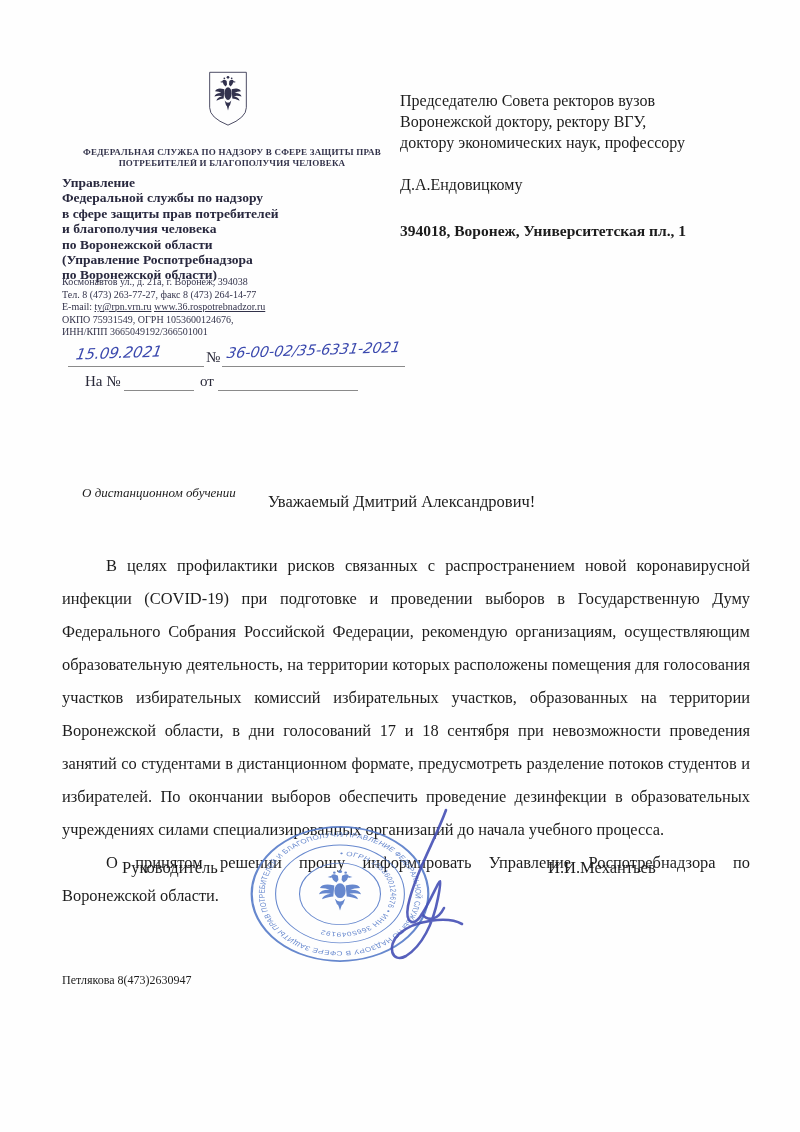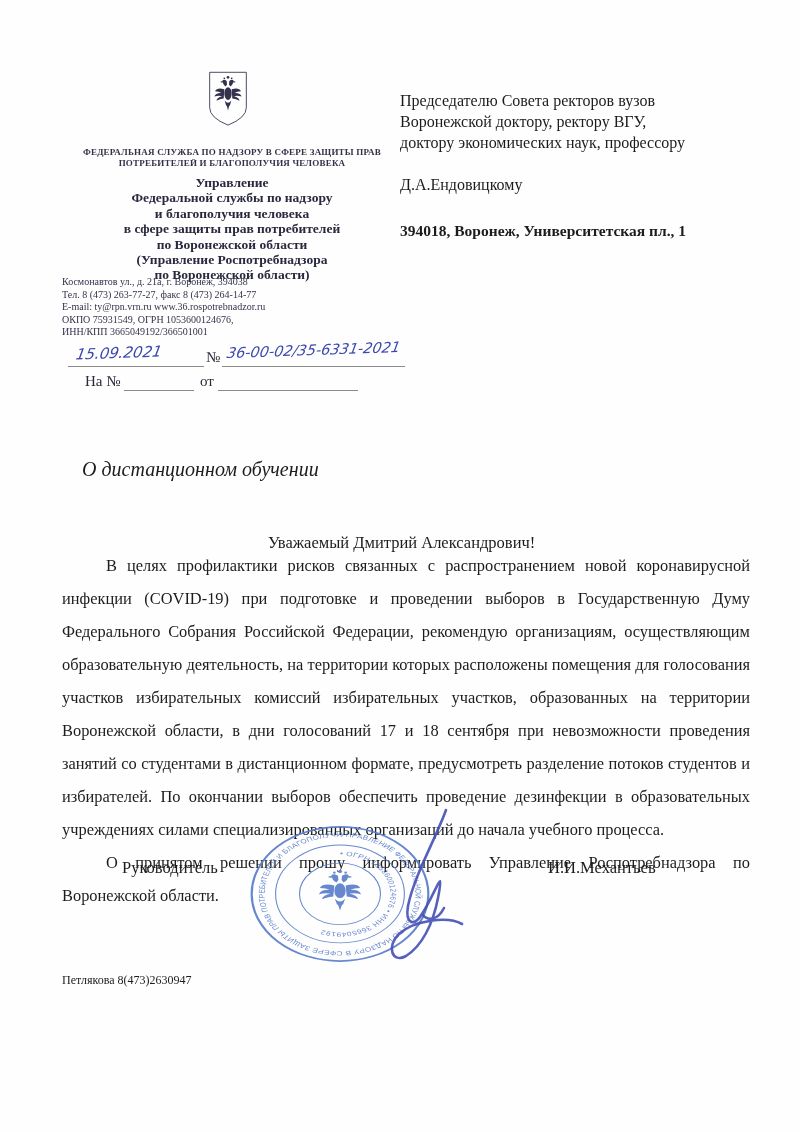--- a/index.html
+++ b/index.html
@@ -7,39 +7,39 @@
     position:relative; width:800px; height:1132px; margin:0 auto;
     background:#fefefe; overflow:hidden;
     font-family:"Liberation Serif", serif; color:#1c1c1c;
   }
   .abs { position:absolute; }
 
   
   .emblem { left:206px; top:71px; width:44px; height:55px; color:#32324e; }
   .agency { left:62px; top:147px; width:340px; text-align:center;
             font-size:9px; font-weight:bold; color:#32324a; line-height:11px; letter-spacing:.2px; }
-  .dept { left:62px; top:175px; width:340px; text-align:center;
+  .dept { left:62px; top:175px; width:340px; 
           font-size:13.5px; font-weight:bold; color:#28283e; line-height:15.4px; }
   .contact { left:62px; top:276px; width:340px; 
              font-size:10px; color:#32324a; line-height:12.6px; }
-  .contact .lnk { }
+  .contact .lnk { text-decoration:underline; }
 
   
   .handw { font-family:"DejaVu Sans", sans-serif; font-style:italic;
            color:#3b49ae; white-space:nowrap; transform:rotate(-2deg) skewX(-12deg); }
   .rule { position:absolute; border-bottom:1px solid #8a8a8a; height:1px; }
   .printed-ref { font-size:15px; color:#2a2a3a; }
 
   
   .recipient-lines { left:400px; top:90px; width:370px; font-size:16px; line-height:21px; }
   .recipient-name  { left:400px; top:176px; font-size:16px; }
   .recipient-addr  { left:400px; top:222px; font-size:15.5px;font-weight:bold; }
 
-  .subject { left:82px; top:458px; font-style:italic; font-size:20px; }
-  .salutation { left:268px; top:533px; font-size:16.5px; }
+  .subject { left:82px; top:485px; font-style:italic; font-size:13px; }
+  .salutation { left:268px; top:492px; font-size:16.5px; }
 
   .body-text { left:62px; top:549px; width:688px; font-size:16.4px;
                line-height:33px; text-align:justify; }
   .body-text p { margin:0; text-indent:44px; }
 
   .sig-title { left:122px; top:858px; font-size:16.5px; }
   .sig-name  { left:548px; top:858px; font-size:16.5px; }
   .footer-exec { left:62px; top:973px; font-size:12px; }
 
   .stamp { left:248px; top:824px; width:184px; height:184px;
@@ -82,22 +82,22 @@
   </svg>
 
   <div class="abs agency">
     <div>ФЕДЕРАЛЬНАЯ СЛУЖБА ПО НАДЗОРУ В СФЕРЕ ЗАЩИТЫ ПРАВ</div>
     <div>ПОТРЕБИТЕЛЕЙ И БЛАГОПОЛУЧИЯ ЧЕЛОВЕКА</div>
   </div>
 
   <div class="abs dept">
     <div>Управление</div>
     <div>Федеральной службы по надзору</div>
+    <div>в сфере защиты прав потребителей</div>
     <div>и благополучия человека</div>
-    <div>в сфере защиты прав потребителей</div>
     <div>по Воронежской области</div>
     <div>(Управление Роспотребнадзора</div>
     <div>по Воронежской области)</div>
   </div>
 
   <div class="abs contact">
     <div>Космонавтов ул., д. 21а, г. Воронеж, 394038</div>
     <div>Тел. 8 (473) 263-77-27, факс 8 (473) 264-14-77</div>
     <div>
       <span>E-mail:</span>

